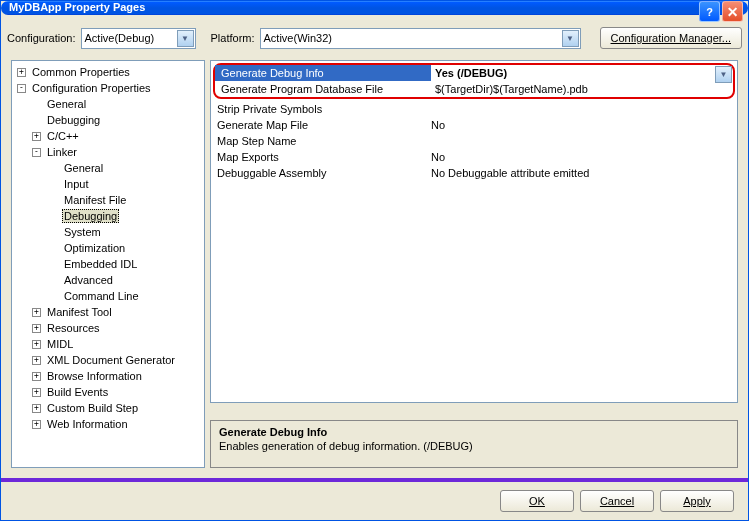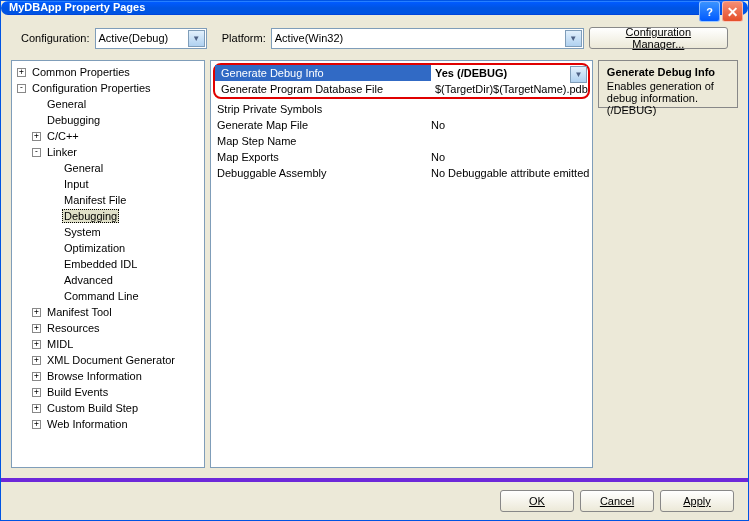--- a/index.html
+++ b/index.html
@@ -3,39 +3,39 @@
 <meta charset="utf-8">
 <style>
 * { box-sizing: border-box; margin: 0; padding: 0; font-family: Tahoma, sans-serif; font-size: 11px; }
 body { background: #ece9d8; width: 749px; height: 521px; display: flex; flex-direction: column; border: 1px solid #0054e3; }
 .titlebar { background: linear-gradient(to bottom, #3a93ff 0%, #005aff 10%, #0054e3 50%, #0054e3 90%, #003dd7 100%); height: 14px; display: flex; align-items: flex-start; padding: 0 5px; color: white; font-weight: bold; font-size: 13px; border-radius: 8px; }
 .titlebar-text { flex: 1; padding-left: 3px; }
 .titlebar-buttons { display: flex; gap: 2px; }
 .titlebar-btn { width: 21px; height: 21px; border-radius: 3px; display: flex; align-items: center; justify-content: center; color: white; font-weight: bold; font-size: 11px; border: 1px solid rgba(255,255,255,0.5); }
 .help-btn { background: linear-gradient(to bottom, #3a93ff, #005aff); }
 .close-btn { background: linear-gradient(to bottom, #f48d74, #e54f2a); font-size: 14px; }
-.config-row { padding: 12px 20px 8px; display: flex; align-items: center; gap: 5px; }
+.config-row { padding: 12px 6px 8px; display: flex; align-items: center; gap: 5px; }
 .config-label { }
 .combo { background: white; border: 1px solid #7f9db9; height: 21px; display: flex; align-items: center; padding: 0 3px; position: relative; }
 .combo-arrow { position: absolute; right: 1px; top: 1px; width: 17px; height: 17px; background: linear-gradient(to bottom, #e2f0fc, #b0d1f0); border: 1px solid #7f9db9; display: flex; align-items: center; justify-content: center; font-size: 8px; color: #4d6185; }
 #config-combo { width: 115px; }
 #platform-combo { width: 321px; }
 .btn { background: linear-gradient(to bottom, #fff, #ece9d8); border: 1px solid #888; border-radius: 3px; height: 22px; padding: 0 10px; display: inline-flex; align-items: center; justify-content: center; cursor: pointer; text-decoration: underline; }
 .config-mgr-btn { margin-left: auto; }
 .main-area { flex: 1; display: flex; padding: 3px 10px 10px; gap: 5px; overflow: hidden; }
 .tree-panel { width: 194px; background: white; border: 1px solid #7f9db9; padding: 3px 2px; overflow: auto; }
 .tree-item { display: flex; align-items: center; height: 16px; cursor: pointer; white-space: nowrap; }
 .tree-toggle { width: 9px; height: 9px; border: 1px solid #888; background: white; display: inline-flex; align-items: center; justify-content: center; font-size: 8px; line-height: 1; margin-right: 4px; color: black; font-family: monospace; }
 .tree-spacer { display: inline-block; width: 13px; }
 .tree-label { padding: 1px 2px; }
 .tree-label.selected { background: #e0e0c8; border: 1px dotted black; padding: 0 1px; }
 .tree-indent-0 { padding-left: 3px; }
 .tree-indent-1 { padding-left: 18px; }
 .tree-indent-2 { padding-left: 35px; }
-.right-area { flex: 1; display: flex; flex-direction: row; gap: 5px; }
+.right-area { flex: 1; display: flex; flex-direction: column; gap: 17px; }
 .prop-grid { flex: 1; background: white; border: 1px solid #7f9db9; }
 .highlight-box { border: 2px solid #e00000; border-radius: 8px; margin: 2px; }
 .prop-row { display: flex; height: 16px; }
 .prop-name { width: 216px; padding-left: 6px; display: flex; align-items: center; border-right: none; }
 .prop-value { flex: 1; padding-left: 4px; display: flex; align-items: center; position: relative; }
 .prop-row.selected .prop-name { background: #316ac5; color: white; }
 .prop-row.selected .prop-value { font-weight: bold; }
 .prop-row.selected .combo-arrow { display: flex; }
 .prop-row .combo-arrow { display: none; }
 .desc-panel { height: 48px; background: #ece9d8; border: 1px solid #888; padding: 5px 8px; }

